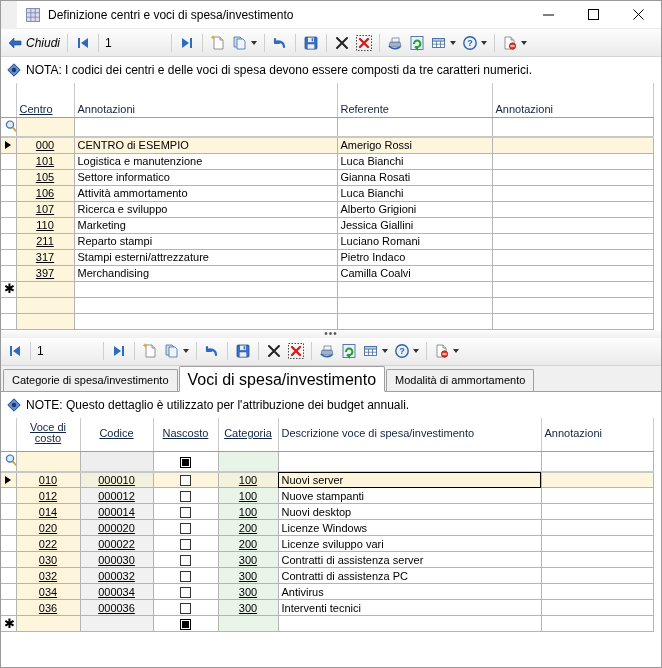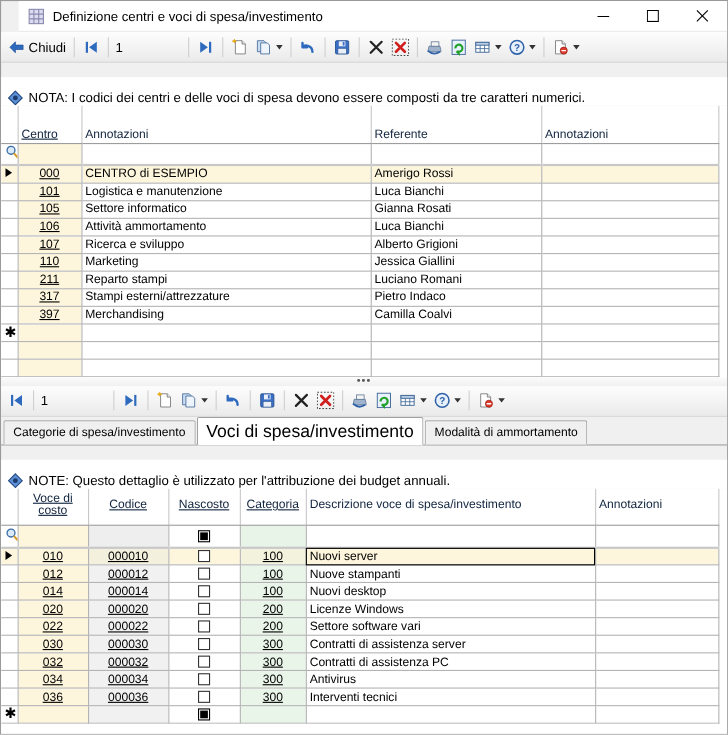--- a/index.html
+++ b/index.html
@@ -56,41 +56,40 @@
   }
   .tb-item {
     display: inline-flex; align-items: center;
     height: 22px; padding: 0 3px;
     cursor: default;
   }
   .tb-sep {
     width: 1px; height: 18px; background: #cfcfcf;
     margin: 0 4px; flex: 0 0 1px;
   }
-  .tb-label { font-size: 12px; margin-left: 3px; }
+  .tb-label { font-size: 12px; margin-left: 3px; font-style: italic; }
   .tb-num {
     width: 64px; text-align: center; font-size: 12px;
     padding: 0 2px;
   }
   .ico { width: 16px; height: 16px; display:block; }
   .caret {
     width: 0; height: 0; margin-left: 3px;
     border-left: 3px solid transparent;
     border-right: 3px solid transparent;
     border-top: 4px solid #333;
   }
 
   
   .notebar {
     flex: 0 0 26px; height: 26px;
     background: #ffffff;
-    display: flex; align-items: flex-end;
+    display: flex; align-items: center;
     padding-left: 6px;
     font-size: 12px;
-    margin-top: 13px;
   }
   .note-icon { width: 14px; height: 14px; margin-right: 5px; flex:0 0 14px;}
 
   
   .gridwrap {
     background:#fff;
     overflow:hidden;
     position:relative;
   }
   table.grid {
@@ -789,21 +788,21 @@
               <td class="green ctr">200</td>
               <td class="white">Licenze Windows</td>
               <td class="white"></td>
             </tr>
             <tr class="datarow">
               <td class="selcell"></td>
               <td class="cream ctr">022</td>
               <td class="grey ctr">000022</td>
               <td class="white ctr"><span class="chk"></span></td>
               <td class="green ctr">200</td>
-              <td class="white">Settore software vari</td>
+              <td class="white">Licenze sviluppo vari</td>
               <td class="white"></td>
             </tr>
             <tr class="datarow">
               <td class="selcell"></td>
               <td class="cream ctr">030</td>
               <td class="grey ctr">000030</td>
               <td class="white ctr"><span class="chk"></span></td>
               <td class="green ctr">300</td>
               <td class="white">Contratti di assistenza server</td>
               <td class="white"></td>

